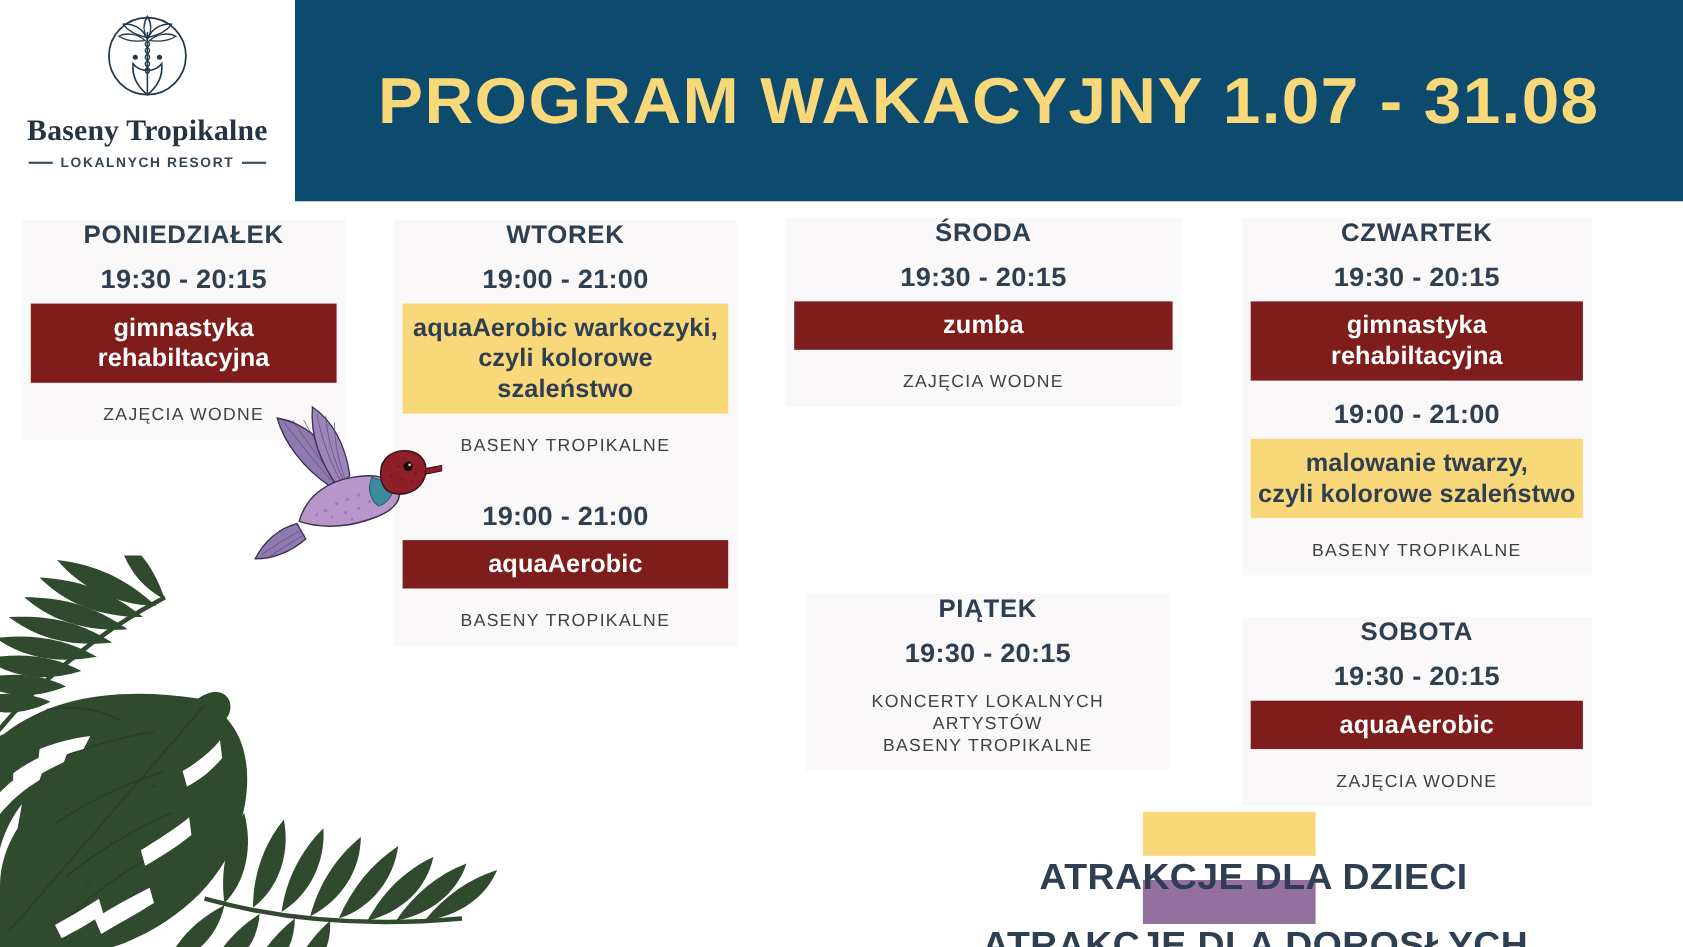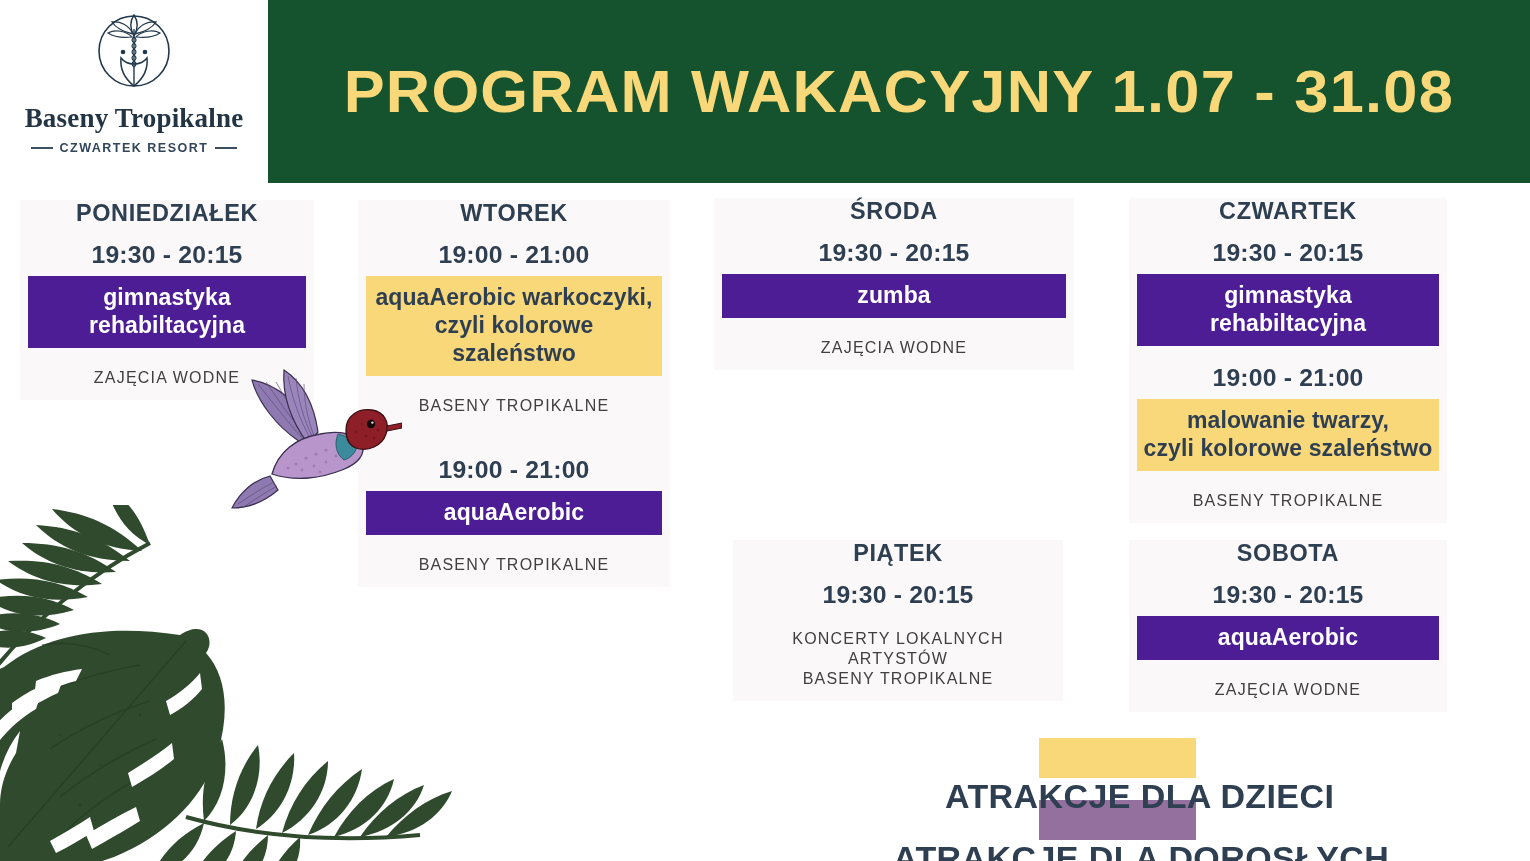--- a/index.html
+++ b/index.html
@@ -22,21 +22,21 @@
     overflow: hidden;
   }
 
   
   .header-bar {
     position: absolute;
     left: 268px;
     top: 0;
     width: 1262px;
     height: 183px;
-    background: #14532d;
+    background: #0c4a6e;
     display: flex;
     align-items: center;
     justify-content: center;
     z-index: 5;
   }
   .header-title {
     color: #f9d87a;
     font-size: 59px;
     font-weight: 700;
     letter-spacing: 1.2px;
@@ -113,21 +113,21 @@
 
   .ev-bar {
     display: block;
     width: 100%;
     padding: 7px 6px 9px;
     font-size: 23px;
     font-weight: 700;
     line-height: 1.22;
     letter-spacing: 0.1px;
   }
-  .ev-bar.adult { background: #4c1d95; color: #ffffff; }
+  .ev-bar.adult { background: #7f1d1d; color: #ffffff; }
   .ev-bar.kids  { background: #f9d87a; color: #2f3f52; }
 
   .ev-venue {
     font-size: 16px;
     color: #404040;
     letter-spacing: 1.2px;
     line-height: 1.25;
     margin-top: 20px;
     font-weight: 400;
   }
@@ -200,21 +200,21 @@
         <path d="M50 32 C46 25 46 17 50 11 C54 17 54 25 50 32 Z" fill="none" stroke="#22384c" stroke-width="1.4"></path>
         <path d="M49 30 C40 28 32 24 28 18 C36 17 45 21 49 30 Z" fill="none" stroke="#22384c" stroke-width="1.3"></path>
         <path d="M51 30 C60 28 68 24 72 18 C64 17 55 21 51 30 Z" fill="none" stroke="#22384c" stroke-width="1.3"></path>
         <path d="M48 33 C39 34 30 33 24 29 C31 25 42 27 48 33 Z" fill="none" stroke="#22384c" stroke-width="1.2"></path>
         <path d="M52 33 C61 34 70 33 76 29 C69 25 58 27 52 33 Z" fill="none" stroke="#22384c" stroke-width="1.2"></path>
       </svg>
     </span>
     <div class="logo-name">Baseny Tropikalne</div>
     <div class="logo-sub-row">
       <span class="logo-rule"></span>
-      <span class="logo-sub">CZWARTEK RESORT</span>
+      <span class="logo-sub">LOKALNYCH RESORT</span>
       <span class="logo-rule"></span>
     </div>
   </div>
 
   <span class="decor-leaves">
     <svg viewBox="0 0 470 370" width="470" height="370" aria-hidden="true">
       <g fill="#2f4a2c">
 
         <g>
           <path d="M8 160 C40 120 95 72 160 38" stroke="#2f4a2c" stroke-width="4" fill="none"></path>
@@ -346,21 +346,21 @@
     <div class="day-name">PIĄTEK</div>
     <div class="ev-block">
       <div class="ev-time">19:30 - 20:15</div>
       <div class="ev-venue">
         <span>KONCERTY LOKALNYCH ARTYSTÓW</span><br>
         <span>BASENY TROPIKALNE</span>
       </div>
     </div>
   </div>
 
-  <div class="day-col" style="left:1129px; top:540px; width:318px;">
+  <div class="day-col" style="left:1129px; top:561px; width:318px;">
     <div class="day-name">SOBOTA</div>
     <div class="ev-block">
       <div class="ev-time">19:30 - 20:15</div>
       <div class="ev-bar adult">
         <span>aquaAerobic</span>
       </div>
       <div class="ev-venue">ZAJĘCIA WODNE</div>
     </div>
   </div>
 

